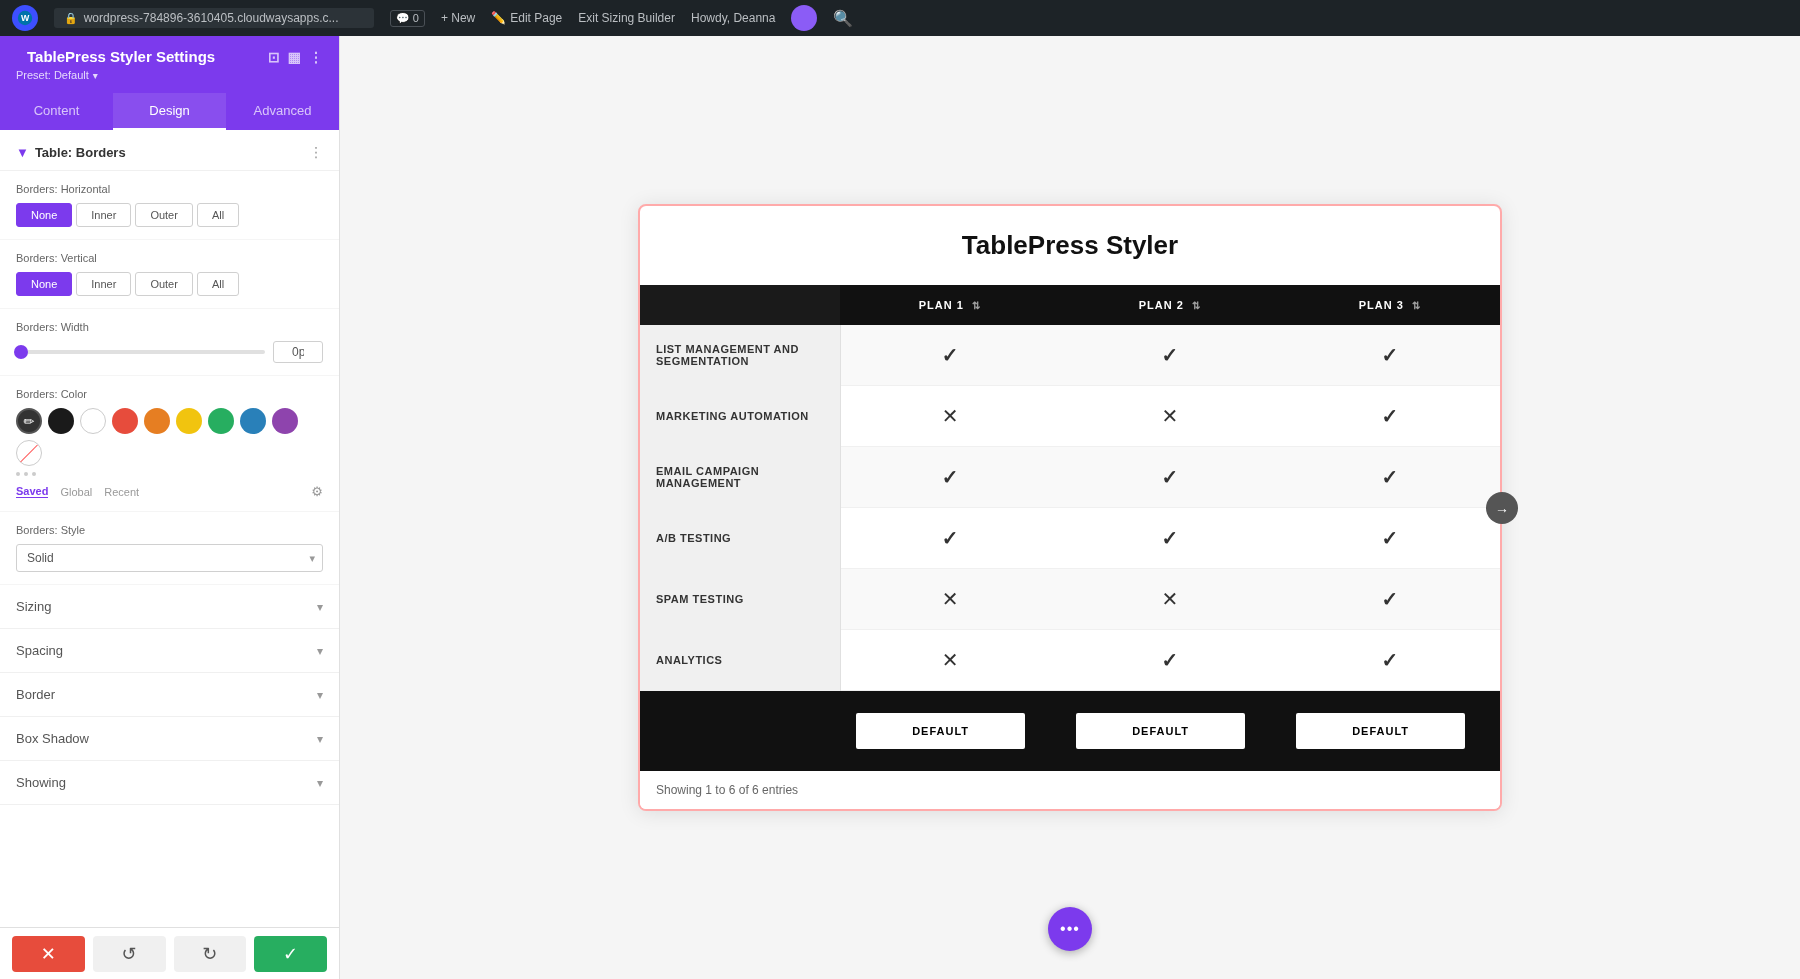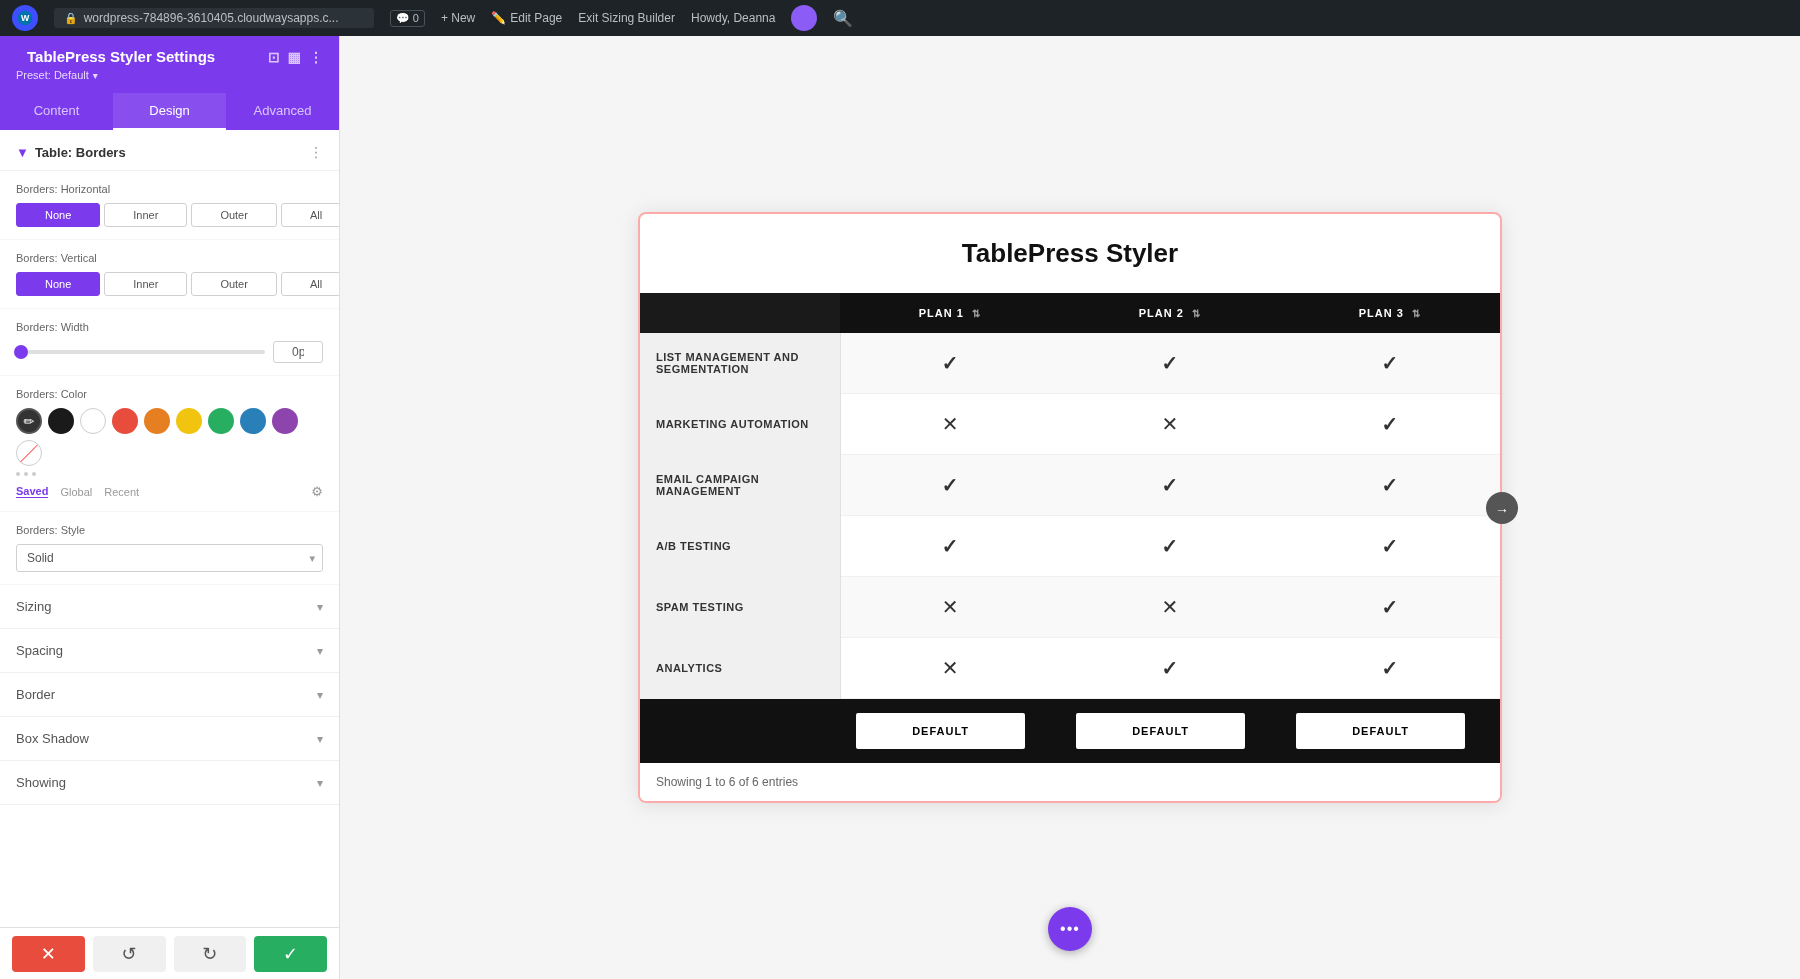--- a/index.html
+++ b/index.html
@@ -41,21 +41,21 @@
     .section-title .accent { color: #7c3aed; }
     .section-actions { display: flex; gap: 8px; color: #999; font-size: 14px; }
     .section-actions span { cursor: pointer; }
 
     
     .field-group { padding: 12px 16px; border-bottom: 1px solid #f5f5f5; }
     .field-label { font-size: 11px; color: #666; margin-bottom: 8px; font-weight: 500; }
 
     
     .btn-group { display: flex; gap: 4px; }
-    .btn-option { padding: 5px 28px; font-size: 11px; border: 1px solid #d0d0d0; background: white; color: #555; cursor: pointer; border-radius: 3px; }
+    .btn-option { padding: 5px 14px; font-size: 11px; border: 1px solid #d0d0d0; background: white; color: #555; cursor: pointer; border-radius: 3px; }
     .btn-option.active { background: #7c3aed; color: white; border-color: #7c3aed; }
 
     
     .slider-row { display: flex; align-items: center; gap: 8px; }
     .slider-track { flex: 1; height: 4px; background: #e0e0e0; border-radius: 2px; position: relative; }
     .slider-fill { position: absolute; left: 0; top: 0; height: 4px; background: #7c3aed; border-radius: 2px; width: 2%; }
     .slider-thumb { position: absolute; left: 2%; top: 50%; transform: translate(-50%, -50%); width: 14px; height: 14px; background: #7c3aed; border-radius: 50%; }
     .slider-value { width: 50px; text-align: center; font-size: 12px; border: 1px solid #d0d0d0; border-radius: 3px; padding: 3px 18px; color: #555; }
 
     
@@ -109,21 +109,21 @@
     .data-table tbody tr:nth-child(odd) { background: #f9f9f9; }
     .data-table tbody tr:nth-child(even) { background: white; }
     .data-table tbody td { padding: 18px 16px; text-align: center; font-size: 13px; }
     .data-table tbody td:first-child { text-align: left; font-weight: 700; font-size: 11px; letter-spacing: 0.5px; color: #333; background: #f0f0f0; border-right: 1px solid #e0e0e0; }
 
     .check { color: #333; font-size: 20px; font-weight: 700; }
     .cross { color: #333; font-size: 20px; font-weight: 400; }
 
     
     .data-table tfoot tr { background: #111; }
-    .data-table tfoot td { padding: 14px 16px; }
+    .data-table tfoot td { padding: 22px 16px; }
     .tfoot-btn { background: white; border: none; padding: 12px 24px; font-size: 11px; font-weight: 700; letter-spacing: 1px; cursor: pointer; border-radius: 2px; width: 90%; }
 
     .table-info { padding: 12px 16px; font-size: 12px; color: #666; background: white; }
 
     
     .floating-dots { position: absolute; bottom: 28px; left: 50%; transform: translateX(-50%); width: 44px; height: 44px; background: #7c3aed; border-radius: 50%; display: flex; align-items: center; justify-content: center; box-shadow: 0 2px 10px rgba(0,0,0,0.3); cursor: pointer; z-index: 10; }
     .floating-dots span { color: white; font-size: 16px; letter-spacing: 1px; }
 
     
     .side-arrow { position: absolute; right: -16px; top: 50%; transform: translateY(-50%); width: 32px; height: 32px; background: #555; border-radius: 50%; display: flex; align-items: center; justify-content: center; cursor: pointer; color: white; font-size: 14px; z-index: 10; }

